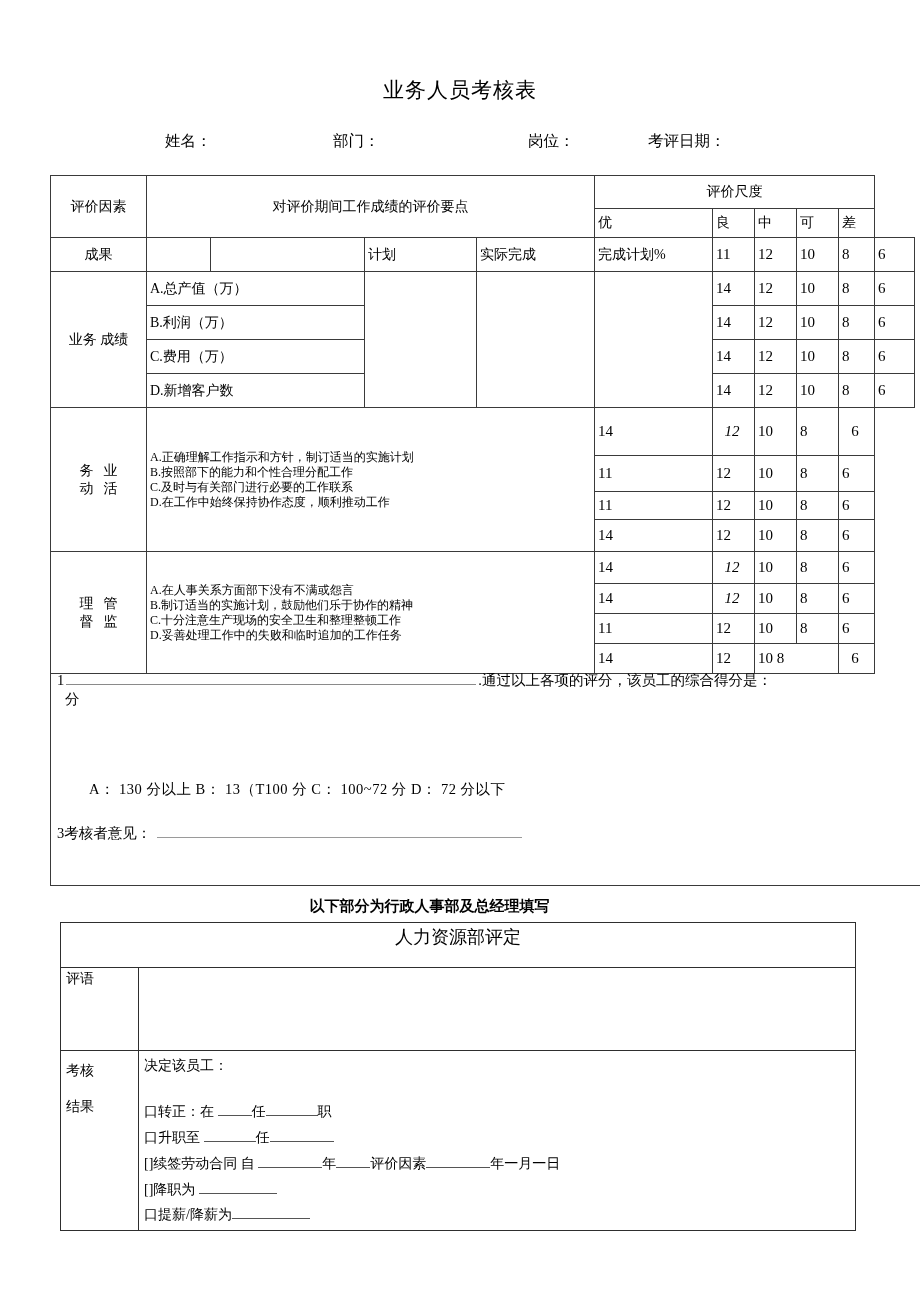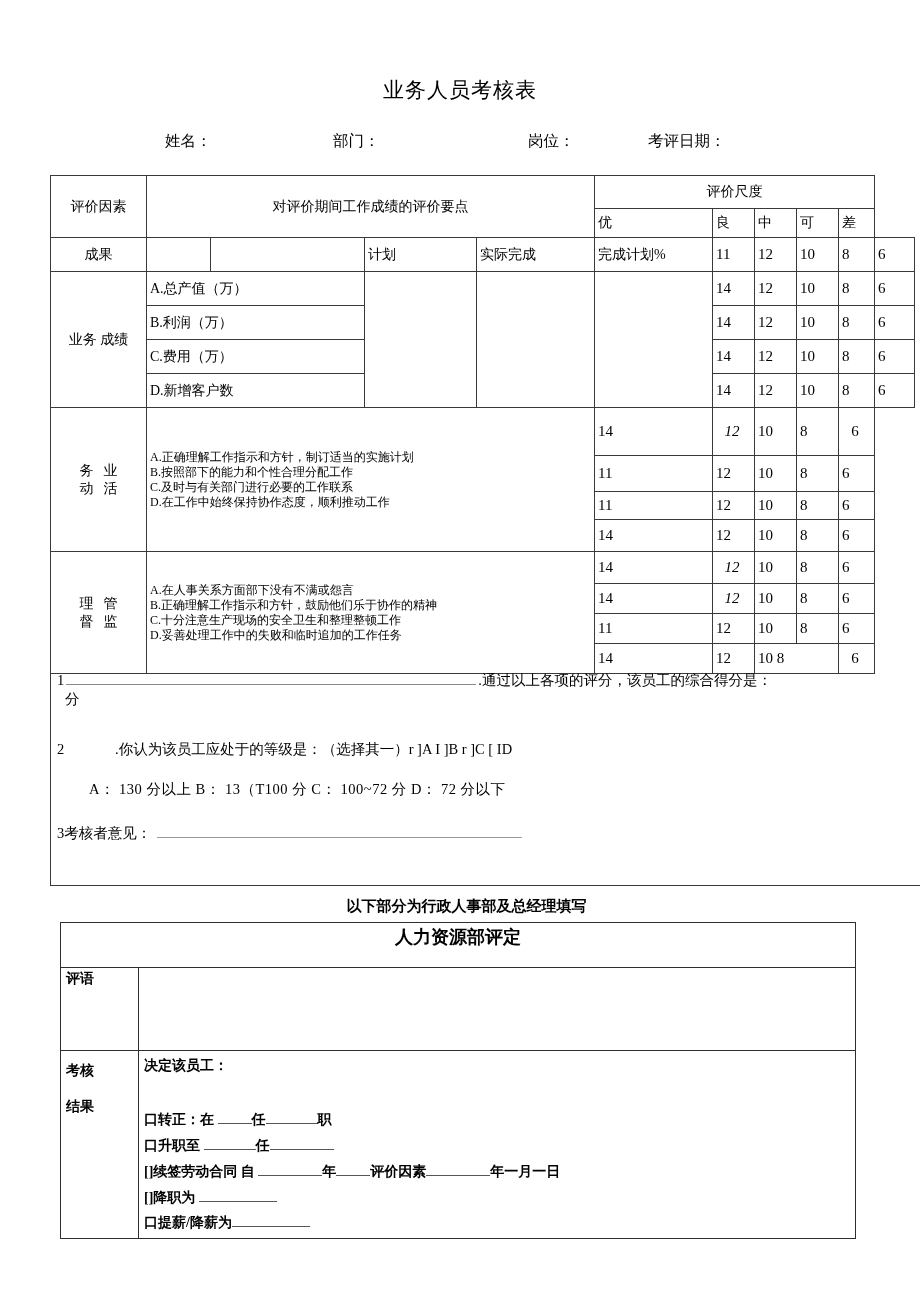--- a/index.html
+++ b/index.html
@@ -139,49 +139,47 @@
 
   
   .sub-caption {
     position: absolute;
     left: 0; top: 897px;
     width: 859px;
     text-align: center;
     font-size: 15px;
     font-weight: bold;
     font-family: "Liberation Sans", "DejaVu Sans", sans-serif;
-    margin-left: 37px;
   }
 
   
   table.hr-table {
     position: absolute;
     left: 60px; top: 922px;
     width: 796px;
     border-collapse: collapse;
     table-layout: fixed;
     font-size: 14px;
-    font-weight: bold;
   }
   table.hr-table td {
     border: 1px solid #2e2e2e;
     padding: 2px 5px;
     vertical-align: top;
   }
   .hr-title-cell {
     text-align: center;
     font-size: 18px;
     height: 40px;
     vertical-align: middle;
   }
   .hr-lbl { width: 78px; text-align: left; vertical-align: middle; }
   .hr-lbl .two-line { line-height: 2.6; }
   .hr-comment-cell { height: 78px; }
   .hr-result-cell { height: 162px; line-height: 1.85; }
-  .hr-result-cell .first { margin-bottom: 28px; }
+  .hr-result-cell .first { margin-bottom: 20px; }
   .u { display: inline-block; border-bottom: 1px solid #555; height: 13px; vertical-align: baseline; }
   .u-s { width: 34px; }
   .u-m { width: 52px; }
   .u-l { width: 64px; }
   .u-xl { width: 78px; }
 </style>
 </head>
 <body>
 
 <div class="page">
@@ -329,21 +327,21 @@
                 <span class="vchar">督</span>
               </div>
             <div>
                 <span class="vchar">管</span>
                 <span class="vchar">监</span>
               </div>
           </div>
         </td>
         <td rowspan="4" colspan="4" class="desc-list">
           <div>A.在人事关系方面部下没有不满或怨言</div>
-          <div>B.正确理解工作指示和方针，鼓励他们乐于协作的精神</div>
+          <div>B.制订适当的实施计划，鼓励他们乐于协作的精神</div>
           <div>C.十分注意生产现场的安全卫生和整理整顿工作</div>
           <div>D.妥善处理工作中的失败和临时追加的工作任务</div>
         </td>
         <td class="score">14</td>
         <td class="score ital center6">12</td>
         <td class="score">10</td>
         <td class="score">8</td>
         <td class="score">6</td>
       </tr>
       <tr style="height:30px;">
@@ -368,23 +366,20 @@
       </tr>
     </tbody>
   </table>
 
   <div class="notes-box">
     <div class="note-1">
       <span>1</span><span class="blank-long"></span><span class="tail">.通过以上各项的评分，该员工的综合得分是：</span>
     </div>
     <div class="note-1-2nd">分</div>
 
-    <div class="note-2">
-      <span class="n2idx">2</span><span>.你认为该员工应处于的等级是：（选择其一）r ]A I ]B r ]C [ ID</span>
-    </div>
 
     <div class="note-3">A：  130 分以上      B：  13（T100 分   C：  100~72 分        D：  72 分以下</div>
 
     <div class="note-4">
       <span>3考核者意见：</span><span class="blank-mid"></span>
     </div>
   </div>
 
   <div class="sub-caption">以下部分为行政人事部及总经理填写</div>
 

